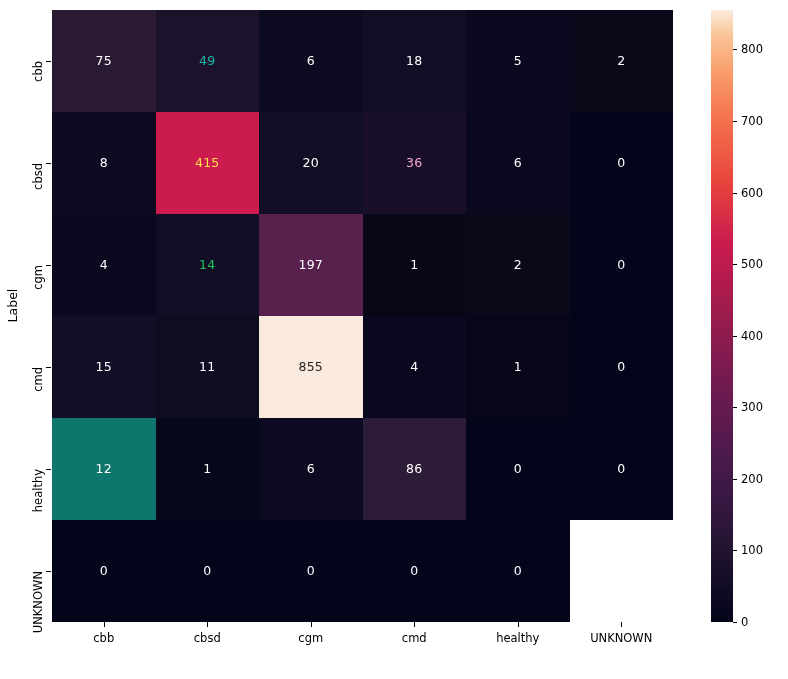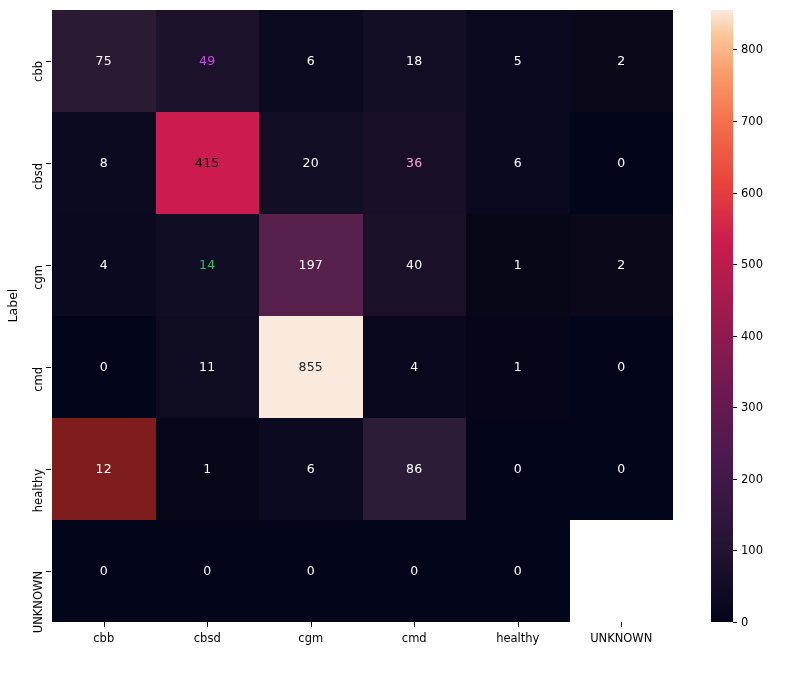--- a/index.html
+++ b/index.html
@@ -157,39 +157,39 @@
 </head>
 <body>
 
 <div id="figure">
 
   <div id="plot-area">
       <div class="cell" style="background: rgb(42, 26, 50);">
         <span class="cell-text" style="color: rgb(255, 255, 255);">75</span>
       </div>
       <div class="cell" style="background: rgb(29, 18, 43);">
-        <span class="cell-text" style="color: #d946ef;">49</span>
+        <span class="cell-text" style="color: #14b8a6;">49</span>
       </div>
       <div class="cell" style="background: rgb(12, 10, 32);">
         <span class="cell-text" style="color: rgb(255, 255, 255);">6</span>
       </div>
       <div class="cell" style="background: rgb(19, 14, 37);">
         <span class="cell-text" style="color: rgb(255, 255, 255);">18</span>
       </div>
       <div class="cell" style="background: rgb(11, 9, 32);">
         <span class="cell-text" style="color: rgb(255, 255, 255);">5</span>
       </div>
       <div class="cell" style="background: rgb(10, 8, 25);">
         <span class="cell-text" style="color: rgb(255, 255, 255);">2</span>
       </div>
       <div class="cell" style="background: rgb(12, 10, 32);">
         <span class="cell-text" style="color: rgb(255, 255, 255);">8</span>
       </div>
       <div class="cell" style="background: rgb(203, 27, 79);">
-        <span class="cell-text" style="color: #000000;">415</span>
+        <span class="cell-text" style="color: #fde047;">415</span>
       </div>
       <div class="cell" style="background: rgb(18, 14, 37);">
         <span class="cell-text" style="color: rgb(255, 255, 255);">20</span>
       </div>
       <div class="cell" style="background: rgb(25, 15, 41);">
         <span class="cell-text" style="color: #f9a8d4;">36</span>
       </div>
       <div class="cell" style="background: rgb(11, 9, 32);">
         <span class="cell-text" style="color: rgb(255, 255, 255);">6</span>
       </div>
@@ -198,48 +198,48 @@
       </div>
       <div class="cell" style="background: rgb(10, 9, 31);">
         <span class="cell-text" style="color: rgb(255, 255, 255);">4</span>
       </div>
       <div class="cell" style="background: rgb(17, 13, 36);">
         <span class="cell-text" style="color: #22c55e;">14</span>
       </div>
       <div class="cell" style="background: rgb(87, 32, 77);">
         <span class="cell-text" style="color: rgb(255, 255, 255);">197</span>
       </div>
-      <div class="cell" style="background: rgb(27, 17, 41);">
-        <span class="cell-text" style="color: rgb(255, 255, 255);">40</span>
-      </div>
       <div class="cell" style="background: rgb(8, 7, 24);">
         <span class="cell-text" style="color: rgb(255, 255, 255);">1</span>
       </div>
       <div class="cell" style="background: rgb(10, 8, 25);">
         <span class="cell-text" style="color: rgb(255, 255, 255);">2</span>
       </div>
       <div class="cell" style="background: rgb(3, 5, 26);">
         <span class="cell-text" style="color: rgb(255, 255, 255);">0</span>
       </div>
+      <div class="cell" style="background: rgb(18, 14, 37);">
+        <span class="cell-text" style="color: rgb(255, 255, 255);">15</span>
+      </div>
       <div class="cell" style="background: rgb(15, 12, 34);">
         <span class="cell-text" style="color: rgb(255, 255, 255);">11</span>
       </div>
       <div class="cell" style="background: rgb(250, 234, 222);">
         <span class="cell-text" style="color: rgb(38, 38, 38);">855</span>
       </div>
       <div class="cell" style="background: rgb(10, 8, 30);">
         <span class="cell-text" style="color: rgb(255, 255, 255);">4</span>
       </div>
       <div class="cell" style="background: rgb(6, 6, 24);">
         <span class="cell-text" style="color: rgb(255, 255, 255);">1</span>
       </div>
       <div class="cell" style="background: rgb(3, 5, 26);">
         <span class="cell-text" style="color: rgb(255, 255, 255);">0</span>
       </div>
-      <div class="cell" style="background: #7f1d1d;">
+      <div class="cell" style="background: #0f766e;">
         <span class="cell-text" style="color: rgb(255, 255, 255);">12</span>
       </div>
       <div class="cell" style="background: rgb(7, 7, 26);">
         <span class="cell-text" style="color: rgb(255, 255, 255);">1</span>
       </div>
       <div class="cell" style="background: rgb(12, 10, 32);">
         <span class="cell-text" style="color: rgb(255, 255, 255);">6</span>
       </div>
       <div class="cell" style="background: rgb(45, 28, 56);">
         <span class="cell-text" style="color: rgb(255, 255, 255);">86</span>

